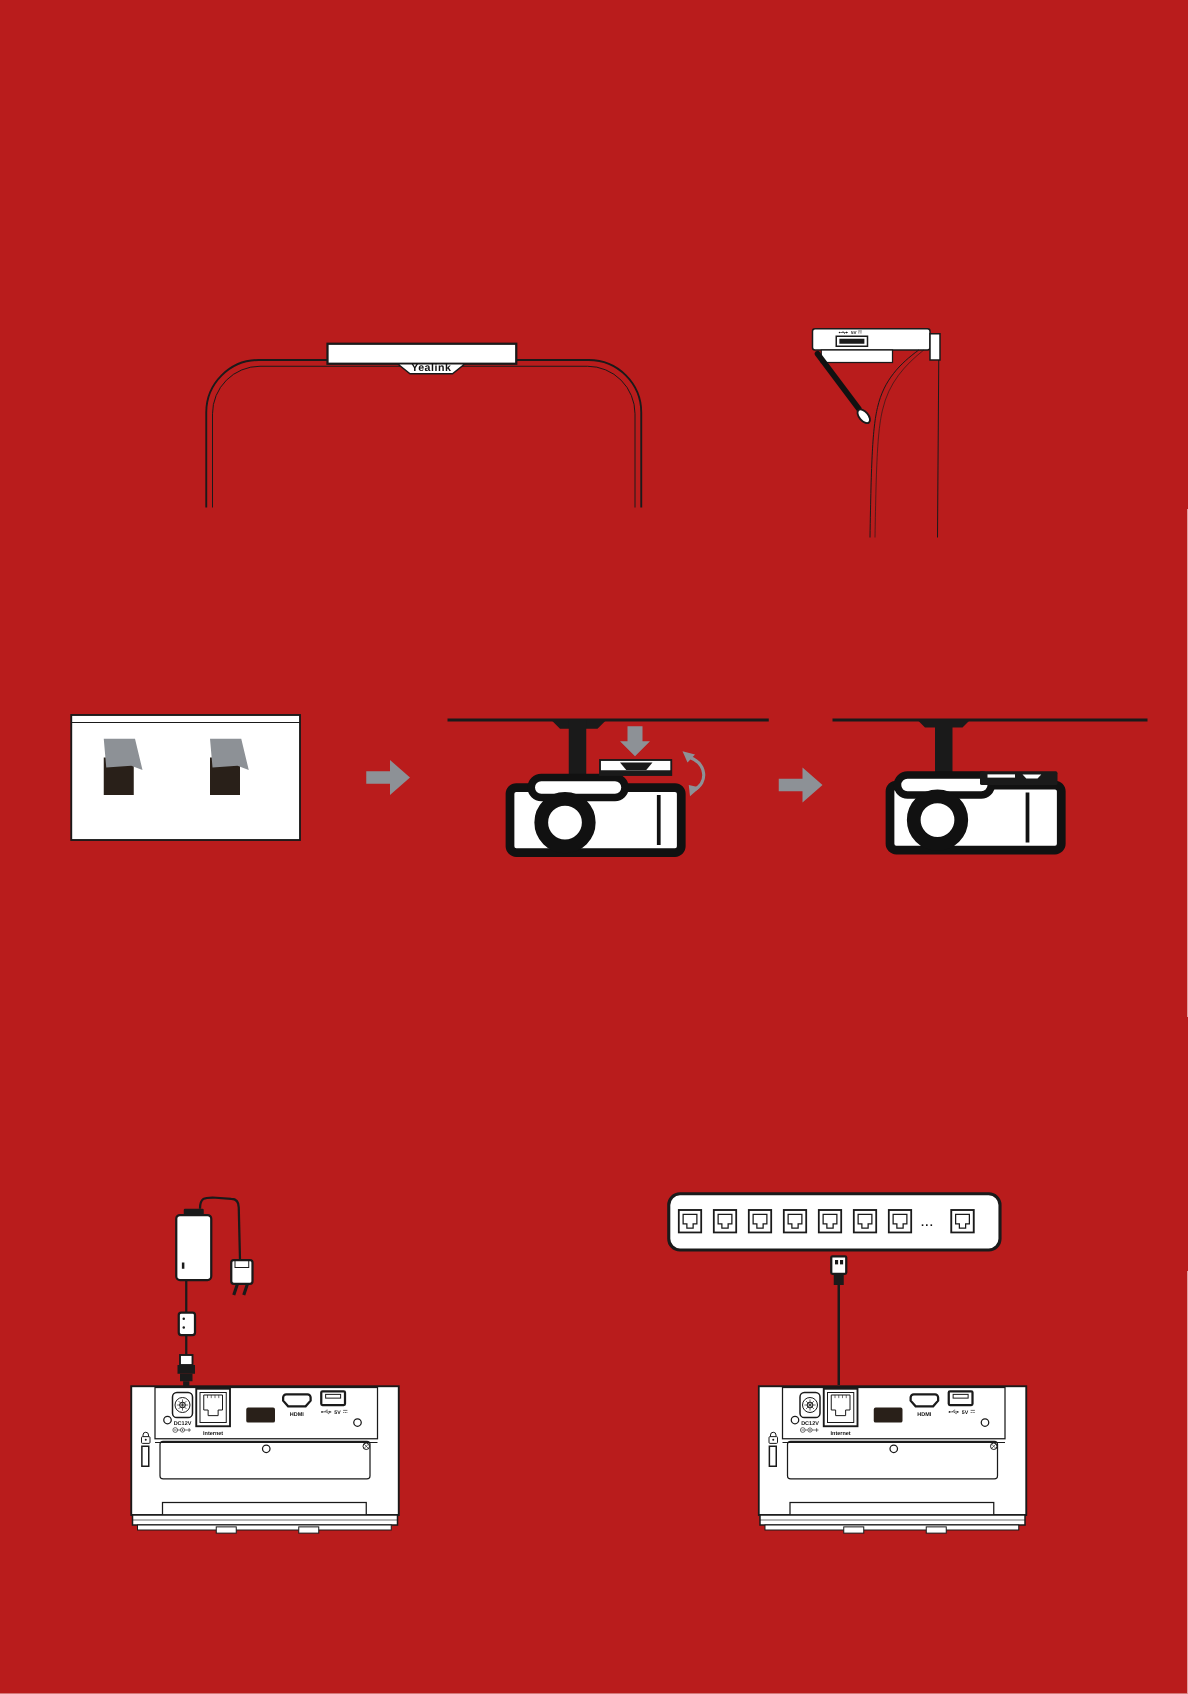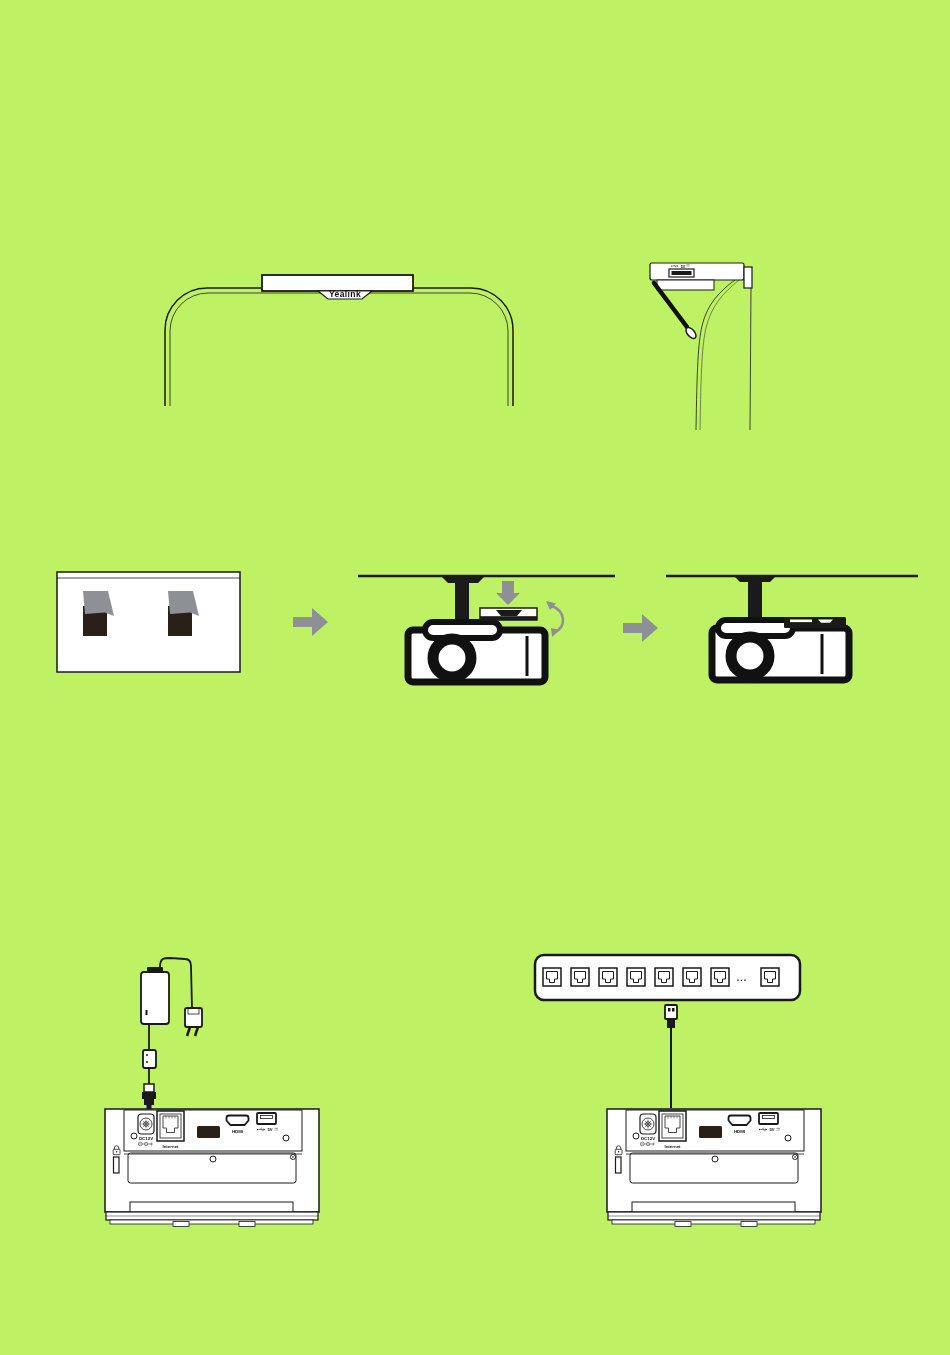--- a/index.html
+++ b/index.html
@@ -1,16 +1,16 @@
 <!DOCTYPE html>
 <html><head>
 <meta charset="utf-8">
 <style>
   html,body{margin:0;padding:0;background:#fff;}
-  .page{position:relative;width:950px;height:1355px;background:#bef264;overflow:hidden;
+  .page{position:relative;width:950px;height:1355px;background:#b91c1c;overflow:hidden;
         font-family:"Liberation Sans",sans-serif;}
   .fig{position:absolute;}
   
   .s05{stroke:#1a1a1a;stroke-width:.5;fill:none}
   .s08{stroke:#1a1a1a;stroke-width:.8;fill:none}
   .s1 {stroke:#1a1a1a;stroke-width:1;fill:none}
   .s12{stroke:#1a1a1a;stroke-width:1.2;fill:none}
   .s15{stroke:#1a1a1a;stroke-width:1.5;fill:none}
   .s18{stroke:#1a1a1a;stroke-width:1.8;fill:none}
   .s2 {stroke:#1a1a1a;stroke-width:2;fill:none}

